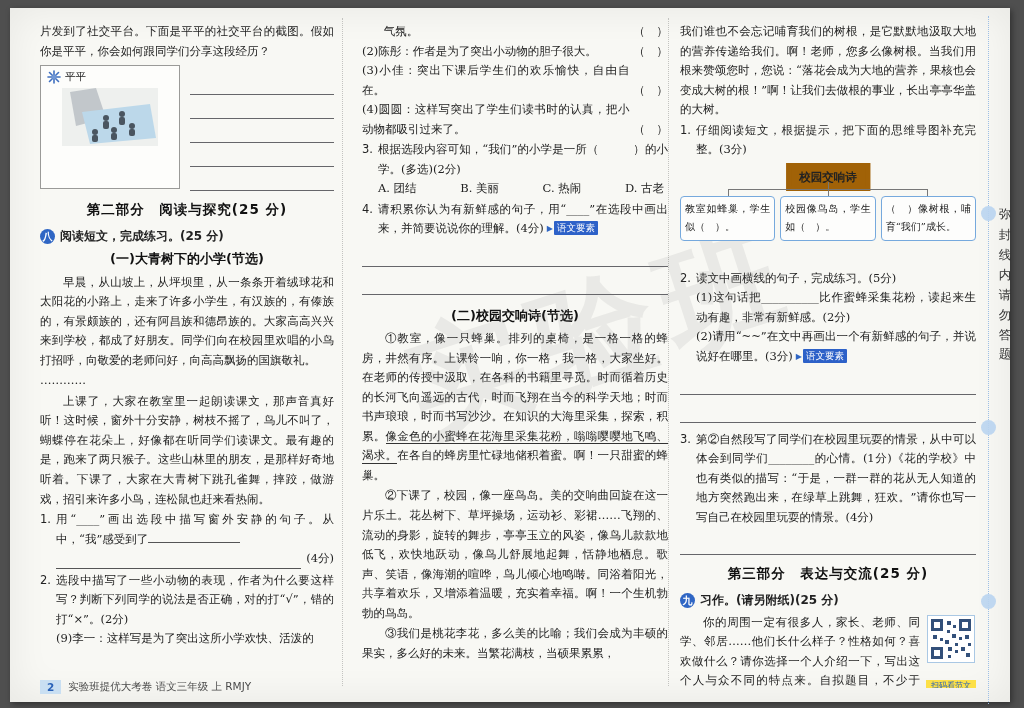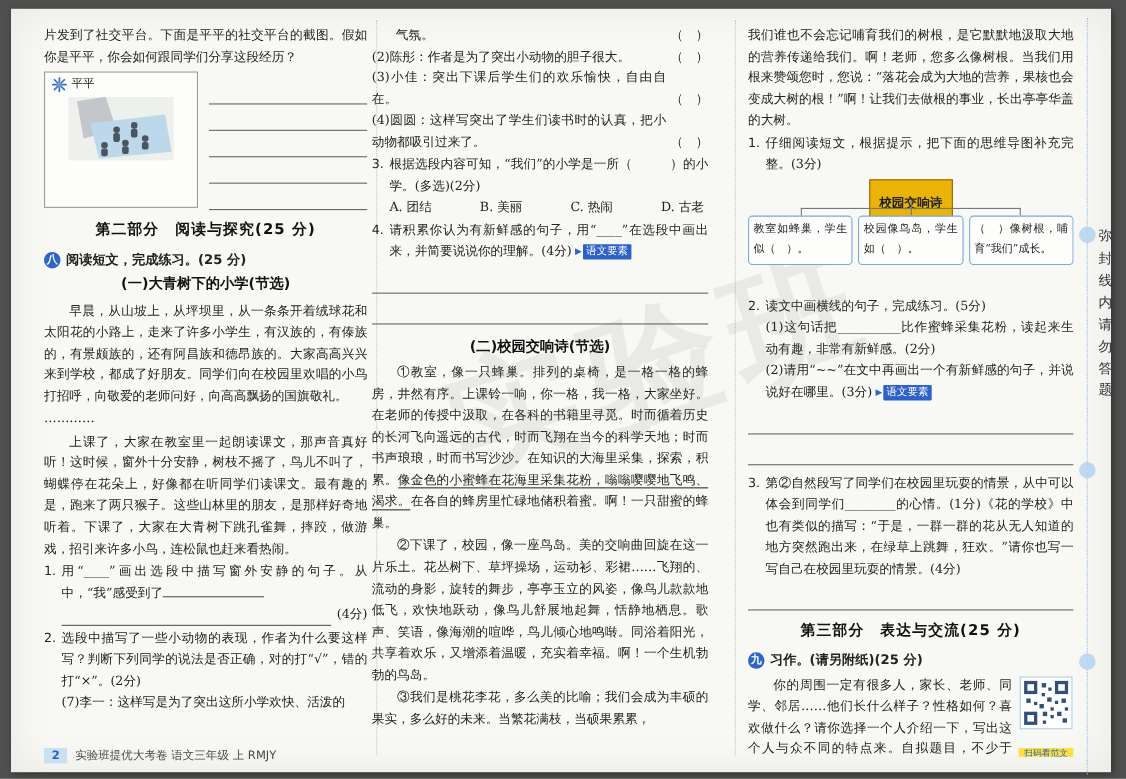--- a/index.html
+++ b/index.html
@@ -21,21 +21,21 @@
     font-family:"DejaVu Sans",sans-serif;
   }
   .divider{position:absolute;top:10px;bottom:16px;border-left:1px dotted #c3c3c0;}
   .d1{left:332px;} .d2{left:658px;}
 
   .col{
     position:absolute;top:14px;height:666px;overflow:hidden;
     font-size:11.5px;line-height:1.7;color:#222;text-align:justify;
   }
   .col1{left:30px;width:294px;}
-  .col2{left:328px;width:306px;}
+  .col2{left:352px;width:306px;}
   .col3{left:670px;width:296px;}
 
   p{margin:0;}
   .ind{text-indent:2em;}
   .body{margin:0 0 1px 0;}
 
   .secttitle{
     margin:7px 0 5px 0;text-align:center;font-size:13.5px;font-weight:bold;color:#111;
     font-family:"DejaVu Sans","Liberation Sans",sans-serif;letter-spacing:1px;
   }
@@ -83,21 +83,21 @@
   .arrow-ic{color:#2f66c4;font-size:8px;vertical-align:1px;margin:0 1px 0 3px;}
   .ywys{
     display:inline-block;background:#2d61c8;color:#fff;font-size:9.5px;
     padding:0 3px;line-height:14px;border-radius:1px;
     font-family:"DejaVu Sans",sans-serif;vertical-align:1px;
   }
 
   .mindmap{position:relative;height:104px;margin:3px 0 2px 0;z-index:6;}
   .mm-root{
     position:absolute;left:50%;transform:translateX(-50%);top:0;
-    border:1px solid #a16207;background:#eab308;padding:11px 8px;
+    border:5px solid #a16207;background:#a16207;padding:0 8px;
     font-weight:bold;font-size:11.5px;line-height:18px;white-space:nowrap;
     font-family:"DejaVu Sans",sans-serif;
   }
   .mm-vline{position:absolute;left:50%;top:19px;height:7px;border-left:1px solid #777;}
   .mm-hline{position:absolute;left:48px;right:48px;top:26px;border-top:1px solid #777;}
   .mm-stub{position:absolute;top:26px;height:7px;border-left:1px solid #777;}
   .mm-row{position:absolute;top:33px;left:0;right:0;display:flex;gap:5px;}
   .mm-box{
     flex:1;border:1.3px solid #76a9dd;border-radius:4px;background:#fdfdfc;
     padding:3px 4px;font-size:10px;line-height:1.85;
@@ -200,21 +200,21 @@
     </div>
     <div class="scoreline">
       <span class="fillline"></span>
       <span class="score">(4分)</span>
     </div>
 
     <div class="qitem">
       <span class="qno">2.</span>
       <span class="qtext">选段中描写了一些小动物的表现，作者为什么要这样写？判断下列同学的说法是否正确，对的打“√”，错的打“×”。(2分)</span>
     </div>
-    <div class="subitem">(7)李一：这样写是为了突出这所小学欢快、活泼的</div>
+    <div class="subitem">(9)李一：这样写是为了突出这所小学欢快、活泼的</div>
   </div>
 
   <div class="col col2">
     <div class="tfitem">
       <span class="tftext tf-indent">气氛。</span>
       <span class="tfparen">（　）</span>
     </div>
     <div class="tfitem">
       <span class="tftext">(2)陈彤：作者是为了突出小动物的胆子很大。</span>
       <span class="tfparen">（　）</span>

